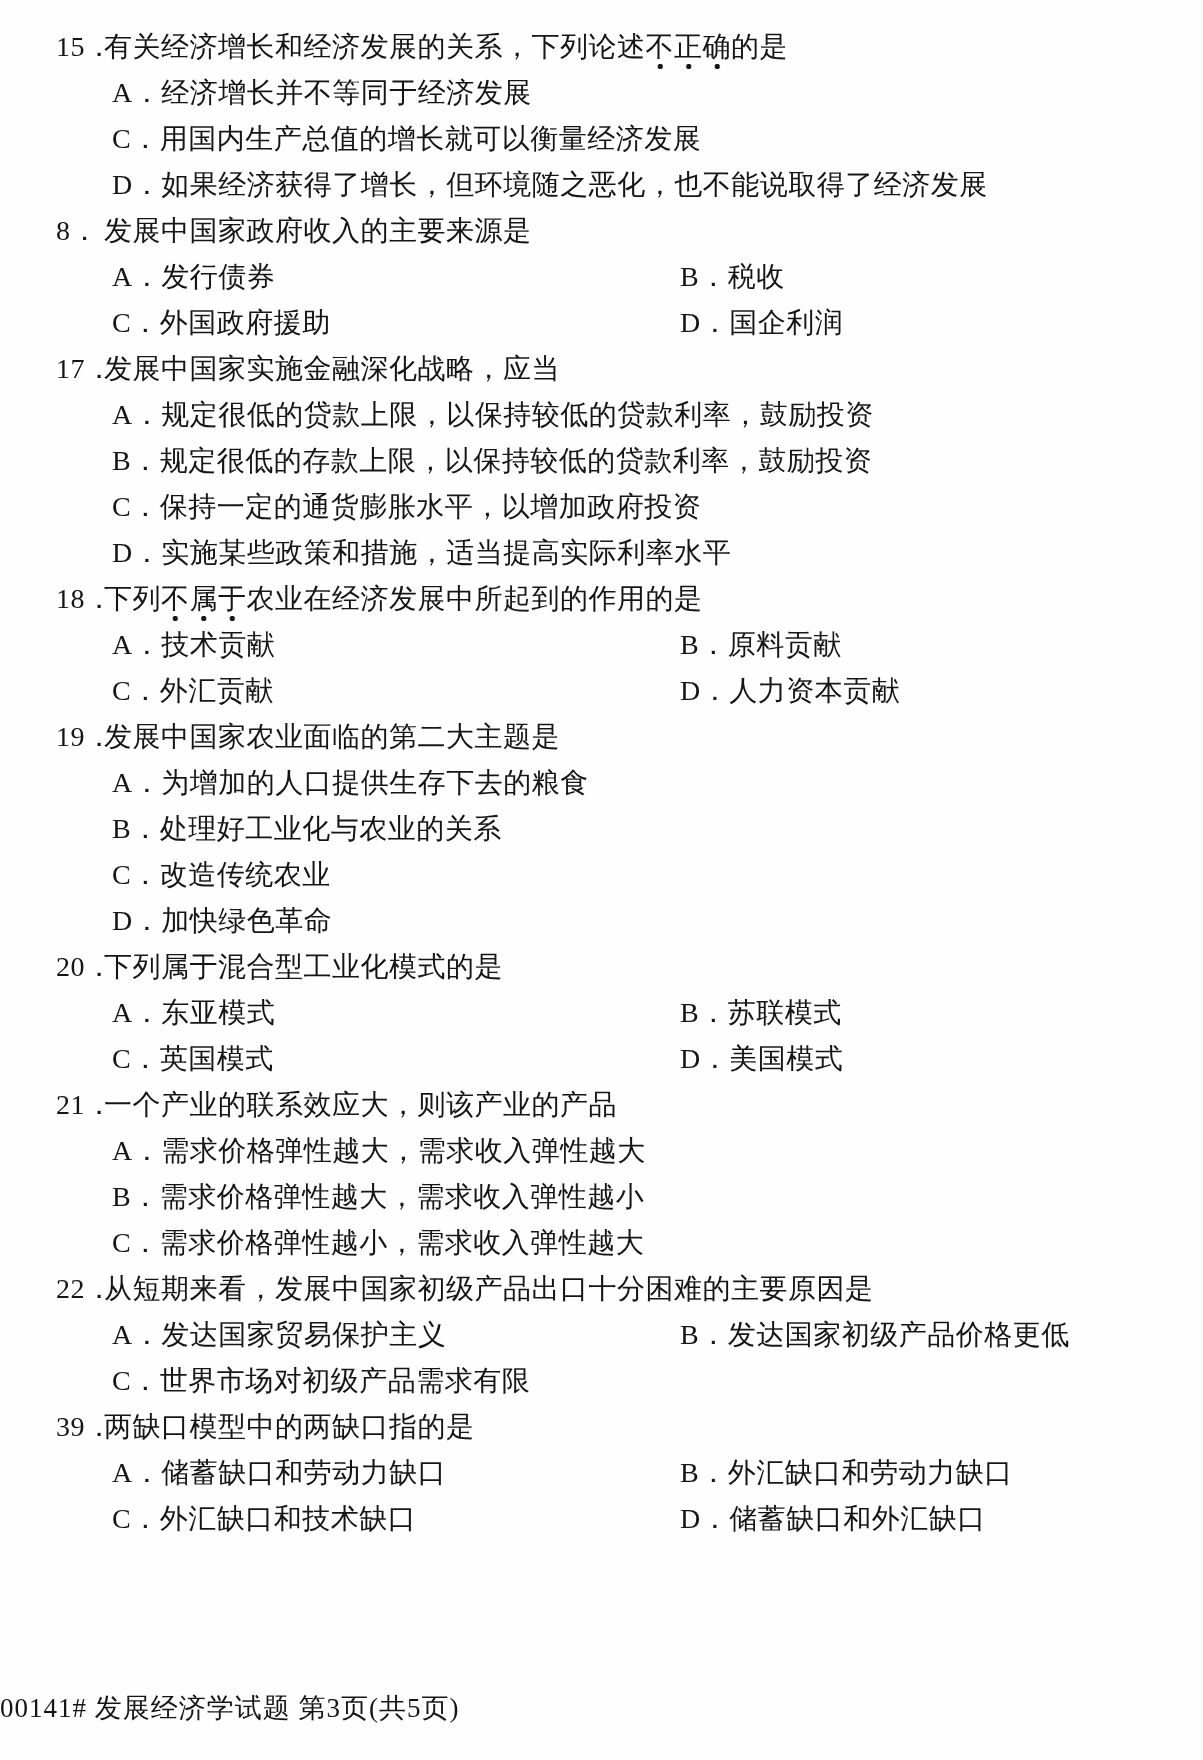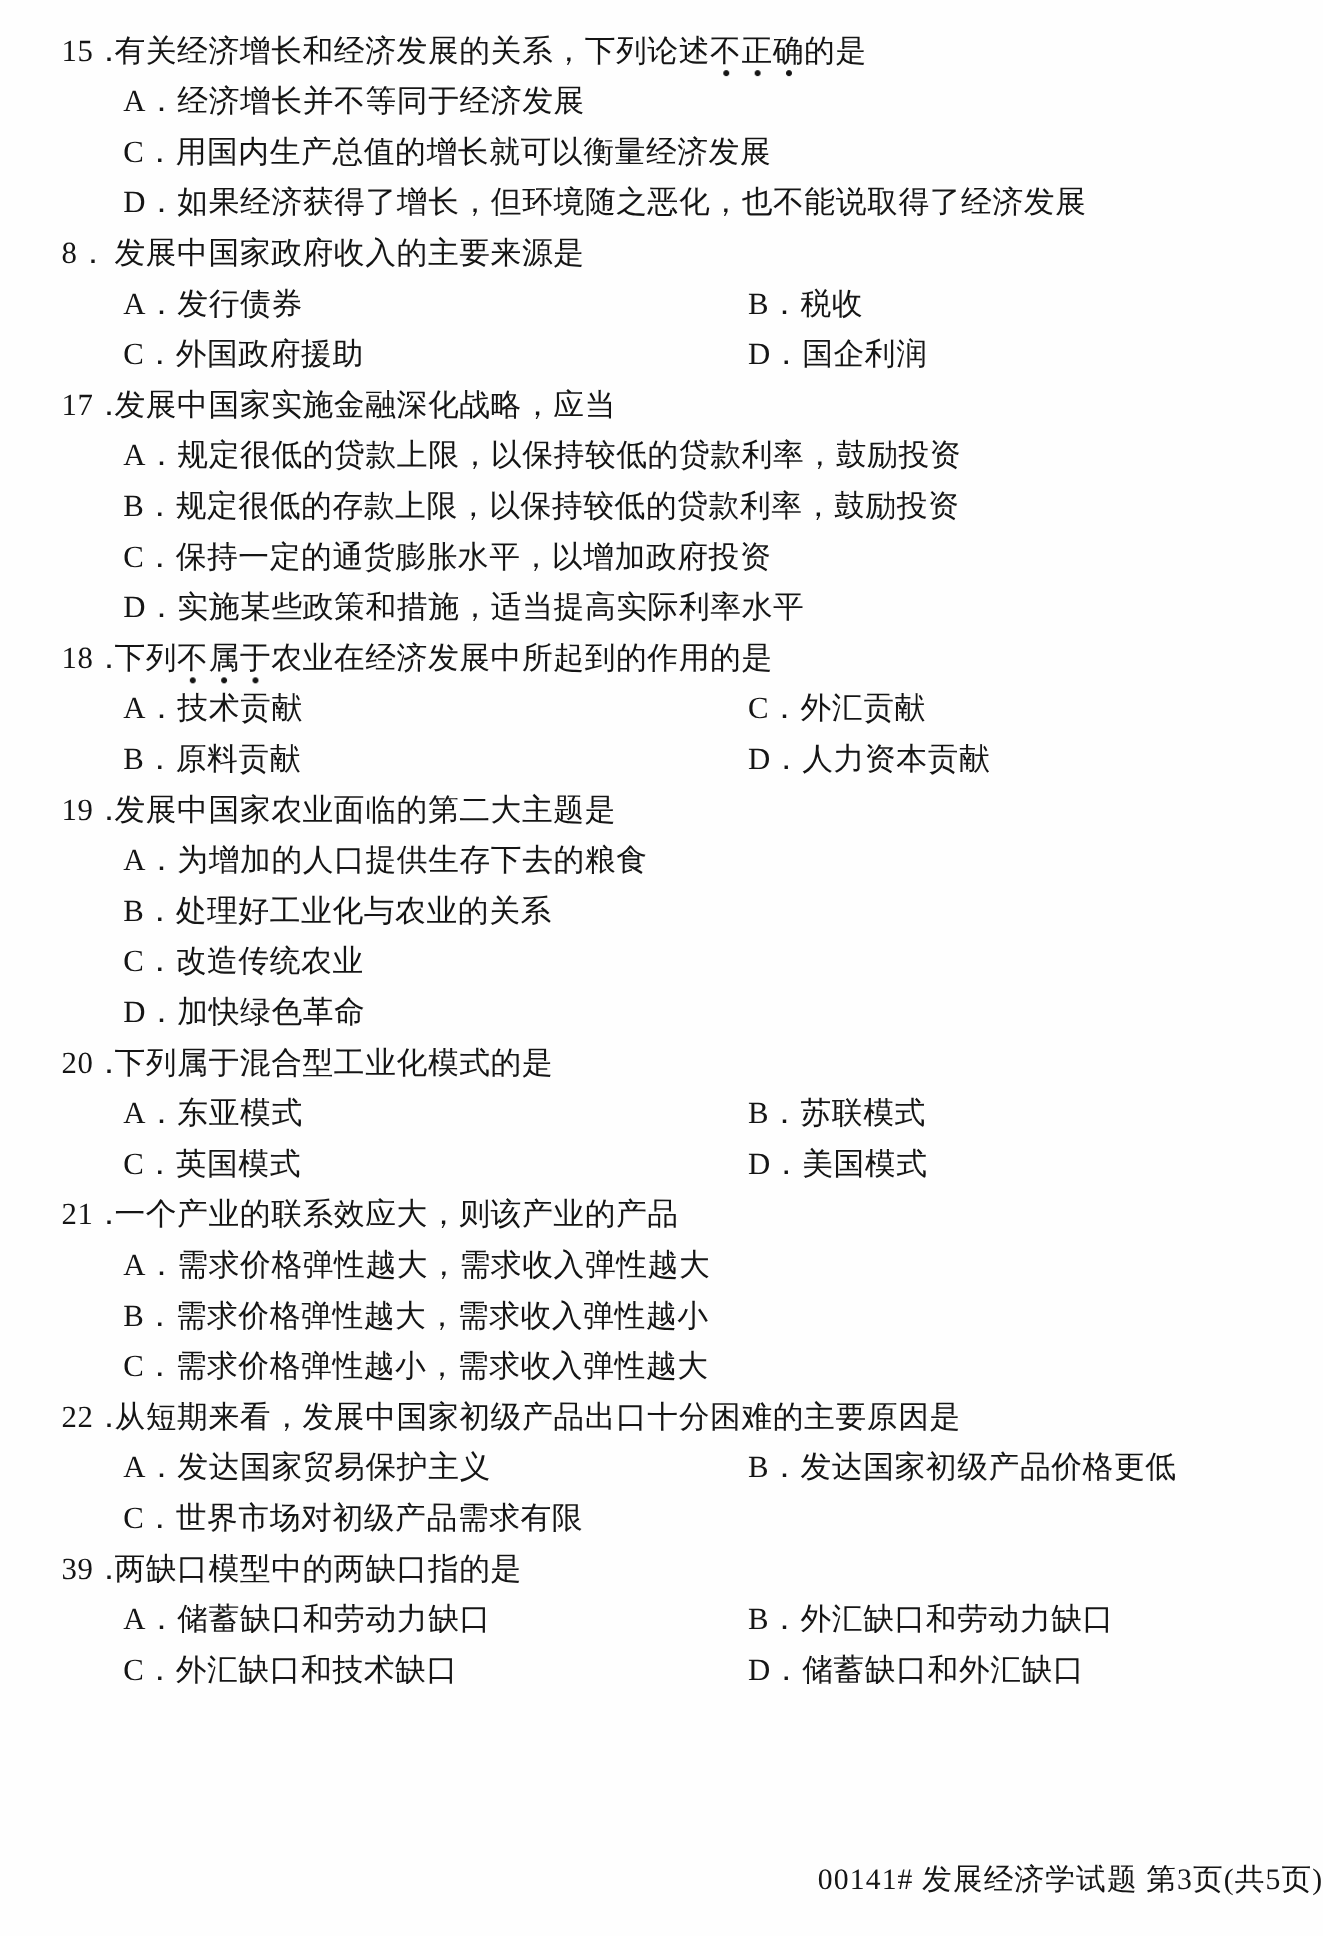--- a/index.html
+++ b/index.html
@@ -52,21 +52,21 @@
     background-size: 28.5px 9px;
     background-repeat: repeat-x;
     background-position: left bottom;
     padding-bottom: 9px;
   }
   .footer {
     position: absolute;
     top: 1692px;
     left: 0;
     width: 100%;
-    text-align: right;
+    text-align: left;
     font-size: 27px;
     line-height: 32px;
     letter-spacing: 1px;
   }
 </style>
 </head>
 <body>
 
 <div class="page">
   <div class="content">
@@ -93,22 +93,22 @@
           <div class="option"><span class="opt-label">A．</span><span>规定很低的贷款上限，以保持较低的贷款利率，鼓励投资</span></div>
           <div class="option"><span class="opt-label">B．</span><span>规定很低的存款上限，以保持较低的贷款利率，鼓励投资</span></div>
           <div class="option"><span class="opt-label">C．</span><span>保持一定的通货膨胀水平，以增加政府投资</span></div>
           <div class="option"><span class="opt-label">D．</span><span>实施某些政策和措施，适当提高实际利率水平</span></div>
         </div>
       </div>
       <div class="question">
         <div class="stem"><span class="qnum">18．</span><span><span>下列</span><span class="emph">不属于</span><span>农业在经济发展中所起到的作用的是</span></span></div>
         <div class="options cols-2">
           <div class="option"><span class="opt-label">A．</span><span>技术贡献</span></div>
+          <div class="option"><span class="opt-label">B．</span><span>原料贡献</span></div>
           <div class="option"><span class="opt-label">C．</span><span>外汇贡献</span></div>
-          <div class="option"><span class="opt-label">B．</span><span>原料贡献</span></div>
           <div class="option"><span class="opt-label">D．</span><span>人力资本贡献</span></div>
         </div>
       </div>
       <div class="question">
         <div class="stem"><span class="qnum">19．</span><span><span>发展中国家农业面临的第二大主题是</span></span></div>
         <div class="options cols-1">
           <div class="option"><span class="opt-label">A．</span><span>为增加的人口提供生存下去的粮食</span></div>
           <div class="option"><span class="opt-label">B．</span><span>处理好工业化与农业的关系</span></div>
           <div class="option"><span class="opt-label">C．</span><span>改造传统农业</span></div>
           <div class="option"><span class="opt-label">D．</span><span>加快绿色革命</span></div>

